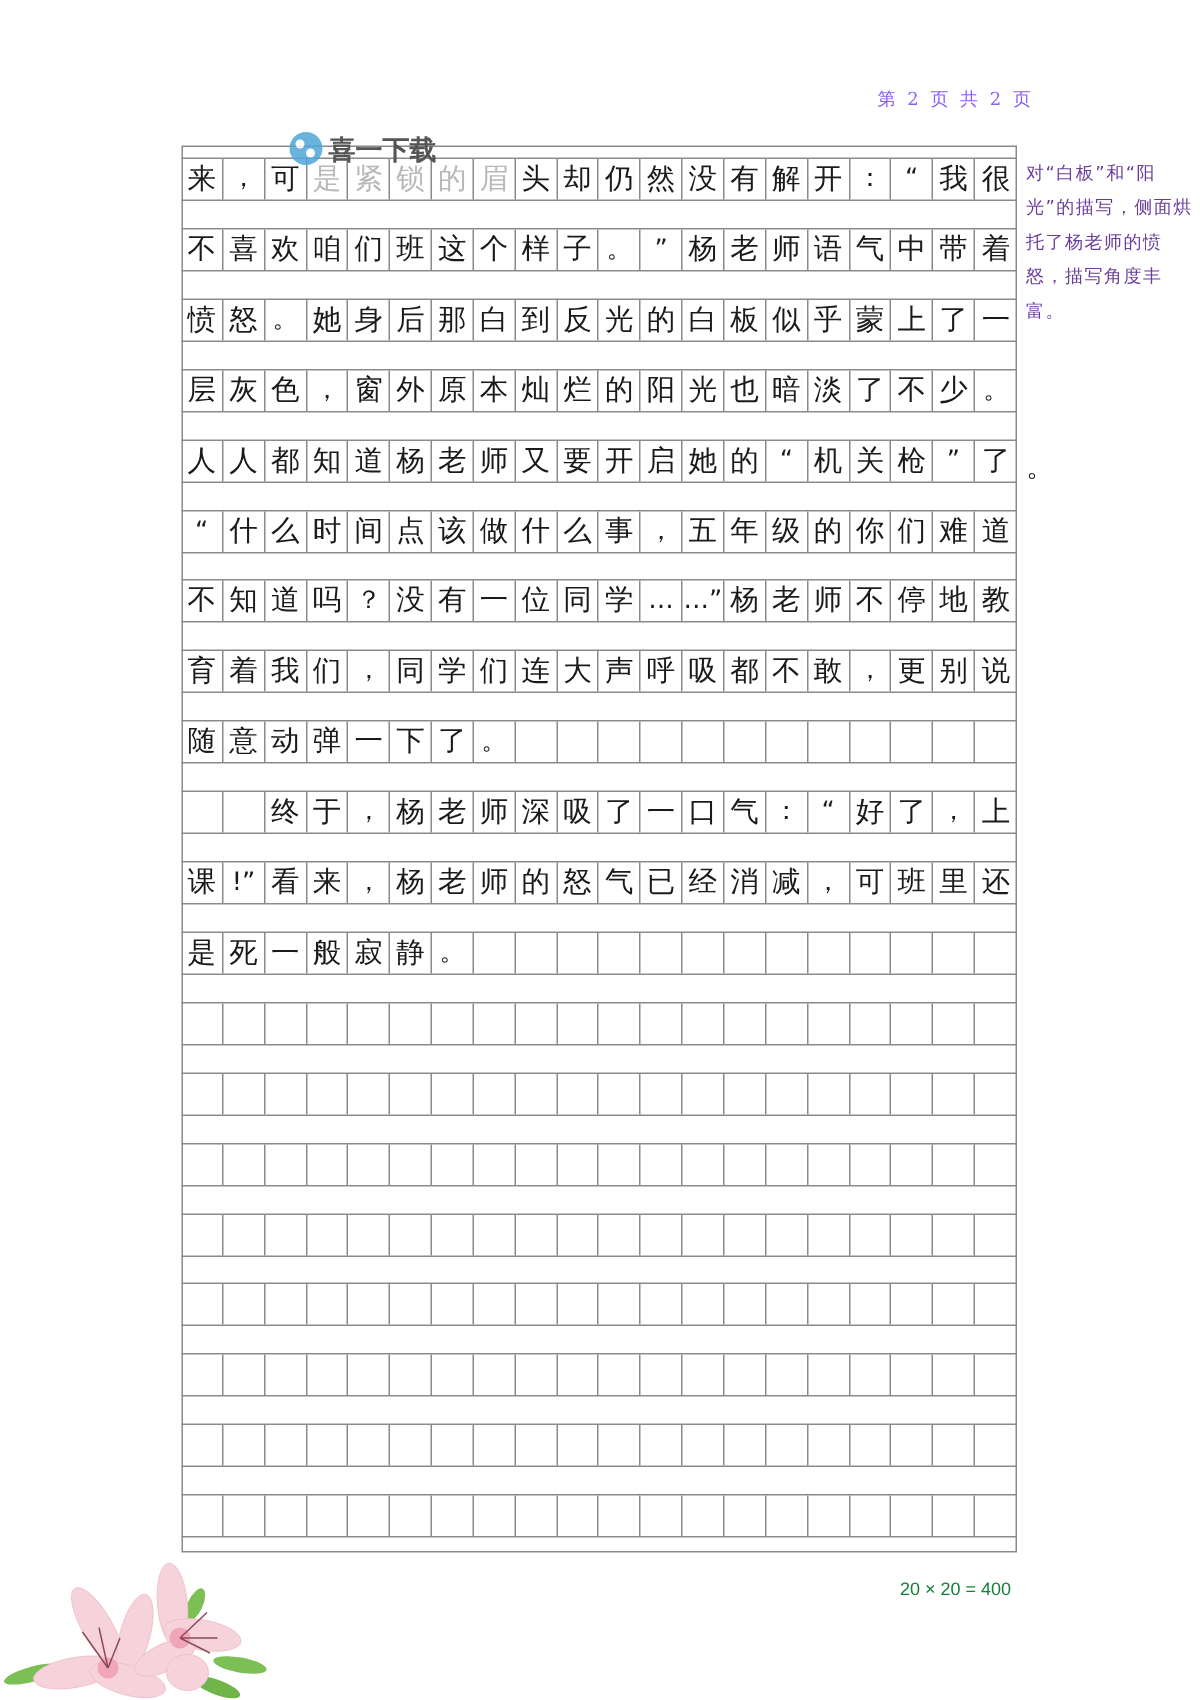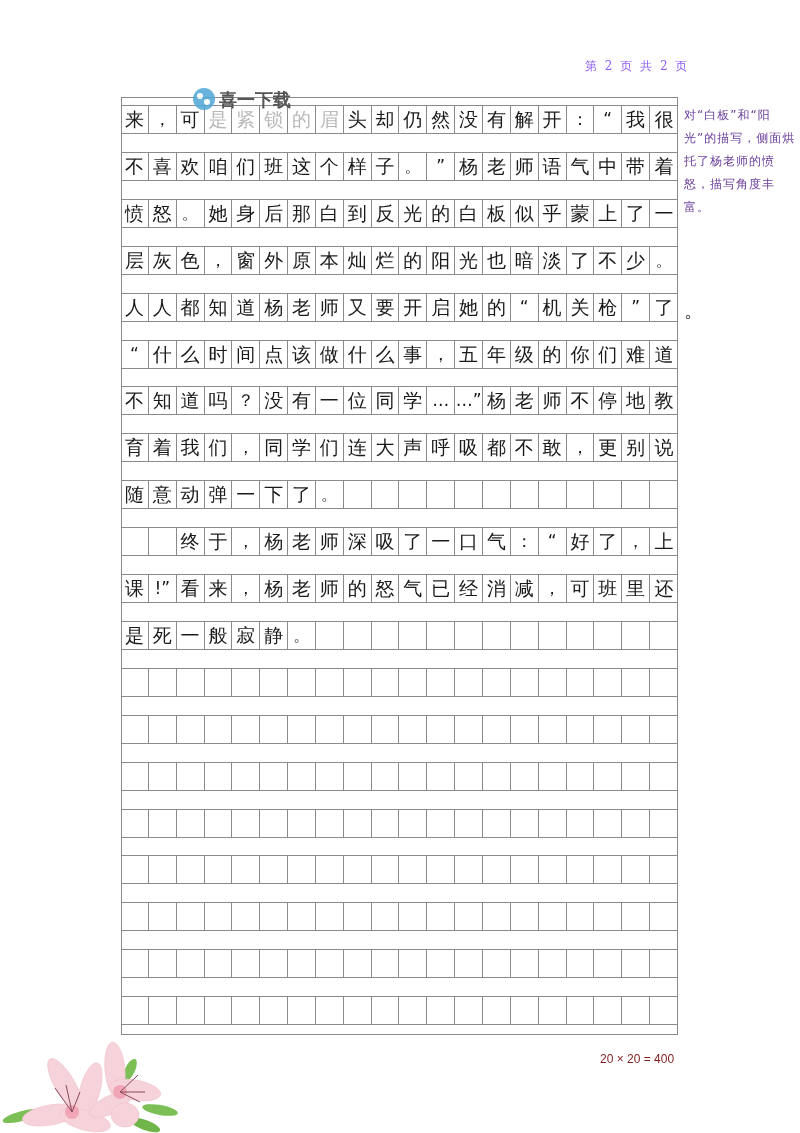--- a/index.html
+++ b/index.html
@@ -52,21 +52,21 @@
     content: ""; position: absolute; width: 6px; height: 6px; border-radius: 50%;
     background: #ffffff;
   }
   .watermark-logo::before { left: 4px; top: 5px; }
   .watermark-logo::after { left: 11px; top: 11px; }
   .watermark-text {
     font-family: "DejaVu Sans", sans-serif; font-weight: bold; font-size: 18px; color: #555;
   }
   .footer-count {
     position: absolute; left: 600px; top: 1052px;
-    font-family: "Liberation Sans", sans-serif; font-size: 12px; color: #7f1d1d;
+    font-family: "Liberation Sans", sans-serif; font-size: 12px; color: #15803d;
   }
   .flower {
     position: absolute; left: 0px; top: 1030px; width: 190px; height: 103px;
   }
 </style>
 </head>
 <body>
 
 <div class="page-number">第 2 页 共 2 页</div>
 

